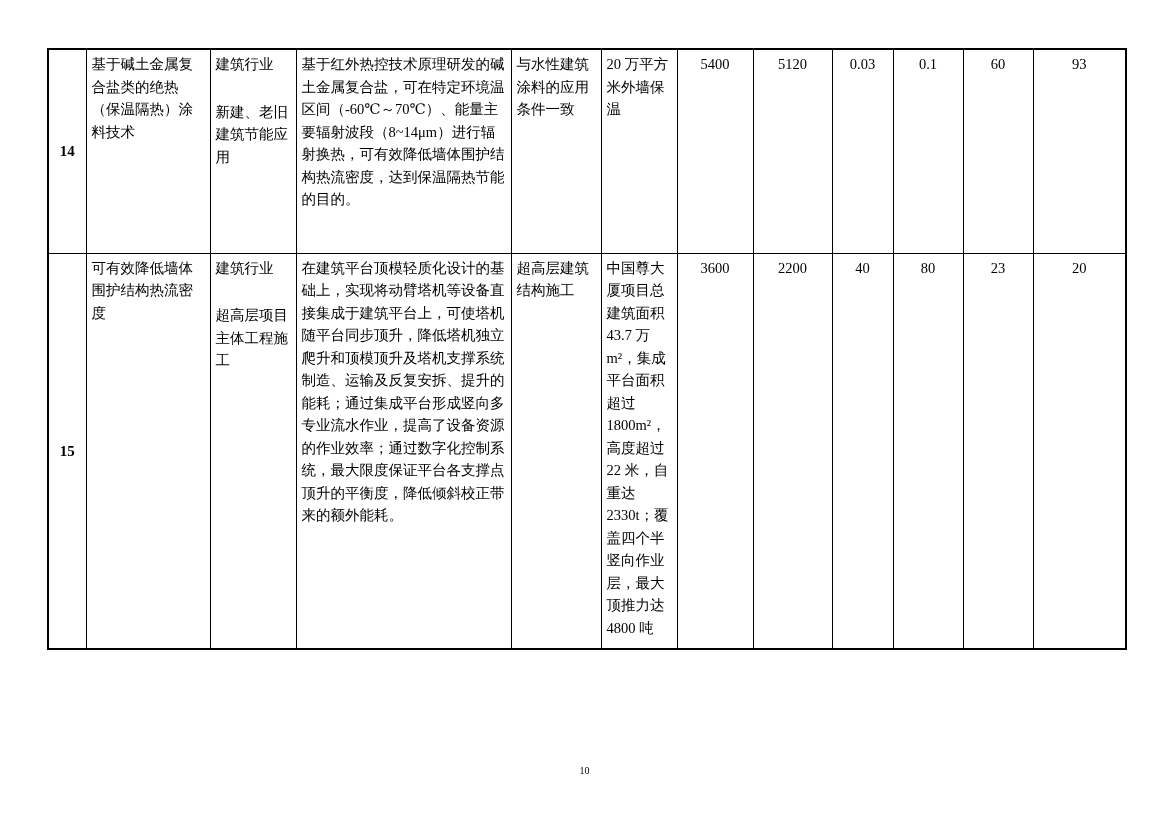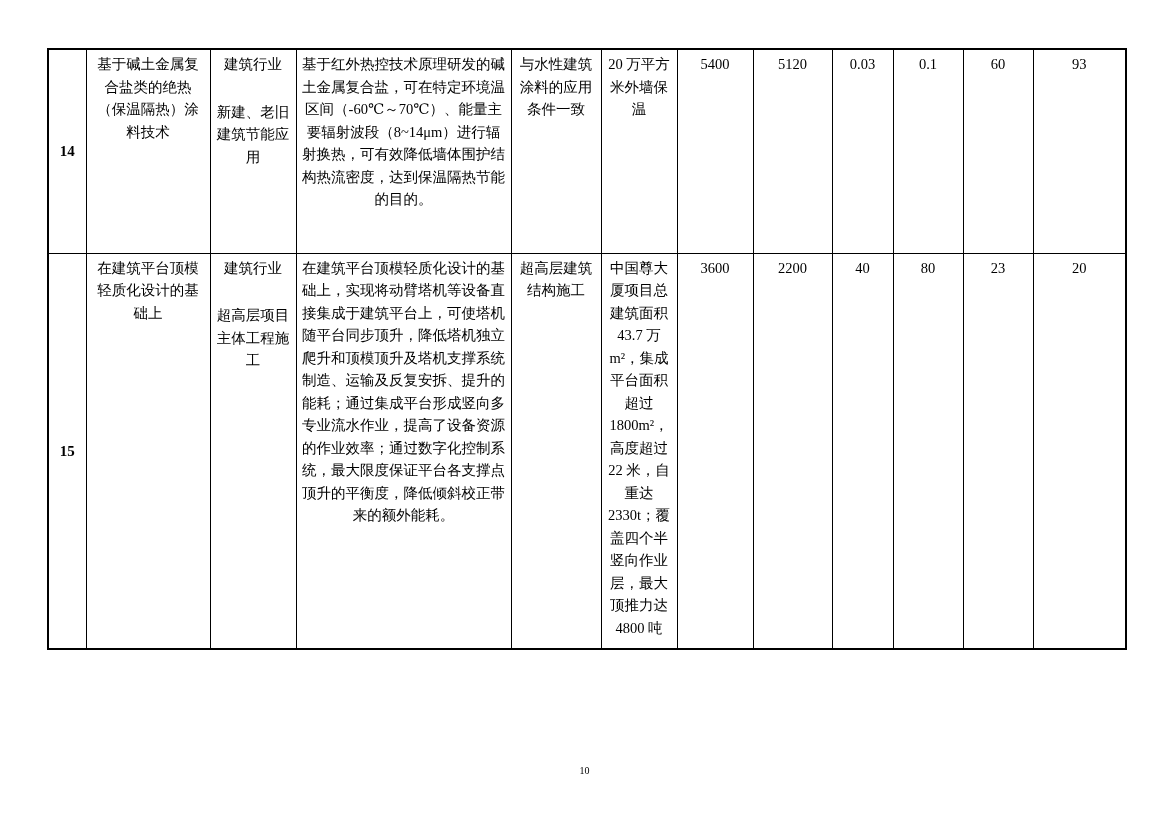--- a/index.html
+++ b/index.html
@@ -26,21 +26,20 @@
     border: 2px solid #000000;
   }
   td {
     border: 1px solid #000000;
     vertical-align: top;
     padding: 3px 5px 3px 5px;
     font-size: 14.5px;
     line-height: 22.5px;
     overflow: hidden;
     word-break: normal;
-    text-align: center;
   }
   td.c-num {
     vertical-align: middle;
     text-align: center;
     font-weight: bold;
     font-size: 15px;
     padding: 8px 2px;
   }
   td.c-val {
     text-align: center;
@@ -91,21 +90,21 @@
         <td>20 万平方米外墙保温</td>
         <td class="c-val">5400</td>
         <td class="c-val">5120</td>
         <td class="c-val">0.03</td>
         <td class="c-val">0.1</td>
         <td class="c-val">60</td>
         <td class="c-val">93</td>
       </tr>
       <tr class="row-b">
         <td class="c-num">15</td>
-        <td>在建筑平台顶模轻质化设计的基础上</td>
+        <td>可有效降低墙体围护结构热流密度</td>
         <td>
           <div>建筑行业</div>
           <div class="para2">超高层项目主体工程施工</div>
         </td>
         <td>在建筑平台顶模轻质化设计的基础上，实现将动臂塔机等设备直接集成于建筑平台上，可使塔机随平台同步顶升，降低塔机独立爬升和顶模顶升及塔机支撑系统制造、运输及反复安拆、提升的能耗；通过集成平台形成竖向多专业流水作业，提高了设备资源的作业效率；通过数字化控制系统，最大限度保证平台各支撑点顶升的平衡度，降低倾斜校正带来的额外能耗。</td>
         <td>超高层建筑结构施工</td>
         <td>中国尊大厦项目总建筑面积 43.7 万m²，集成平台面积超过 1800m²，高度超过 22 米，自重达 2330t；覆盖四个半竖向作业层，最大顶推力达 4800 吨</td>
         <td class="c-val">3600</td>
         <td class="c-val">2200</td>
         <td class="c-val">40</td>

